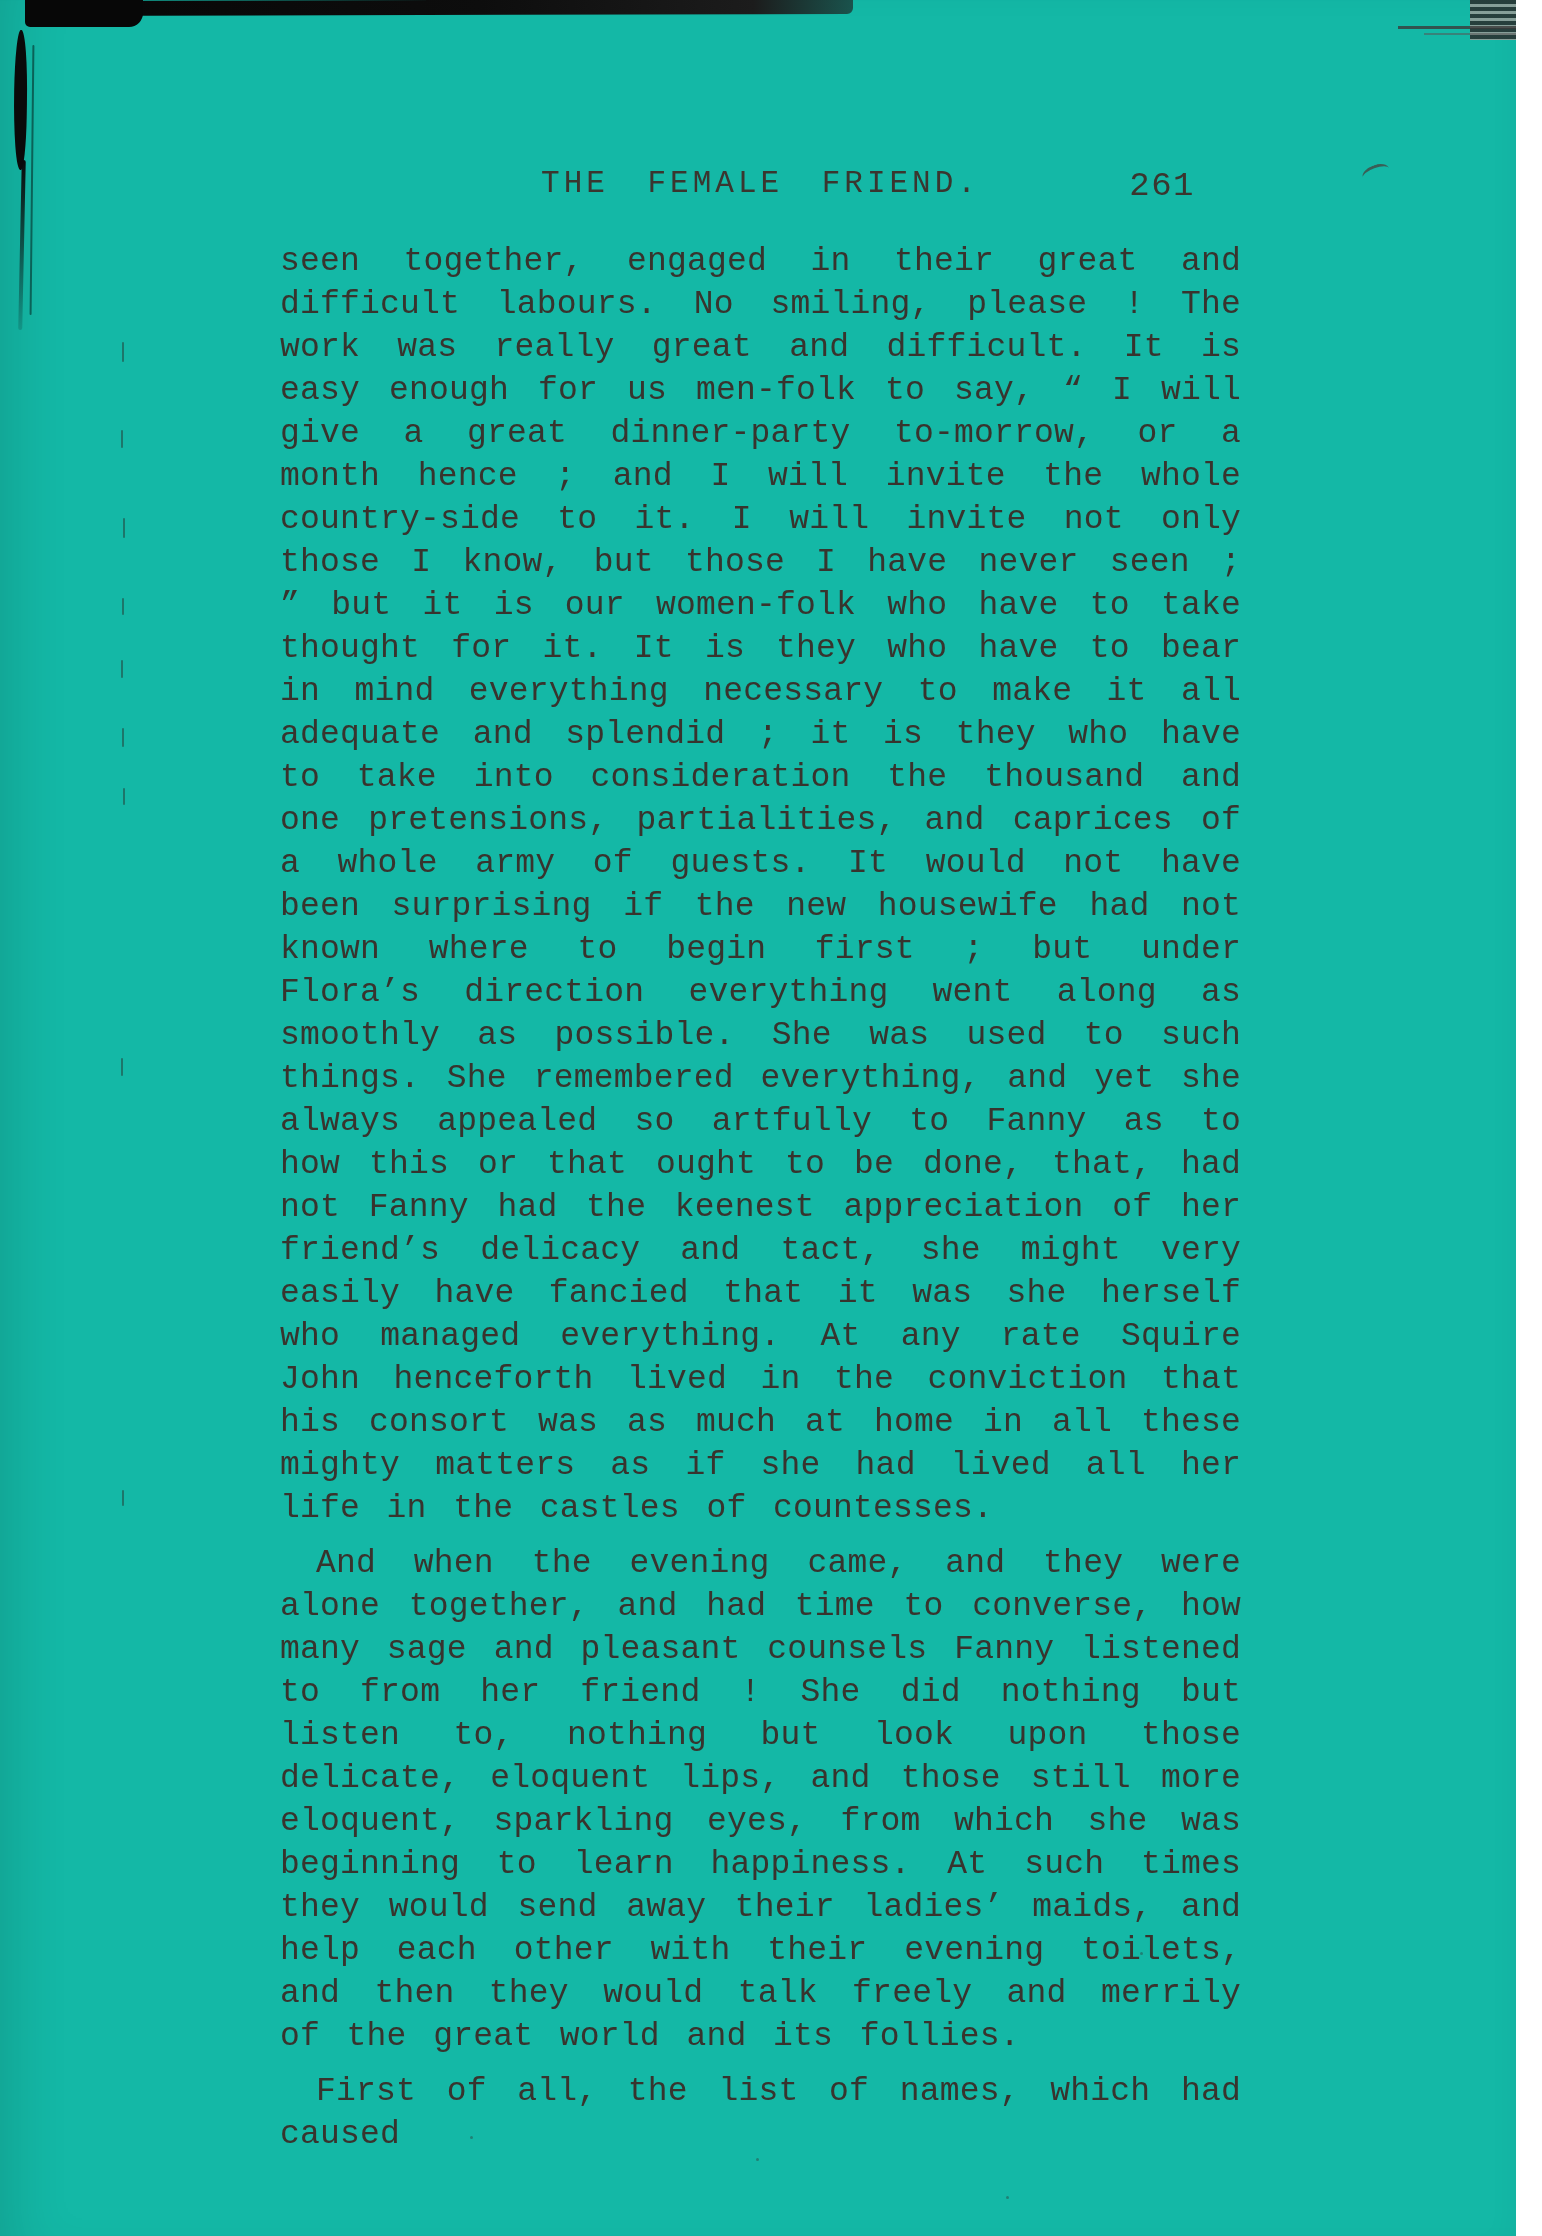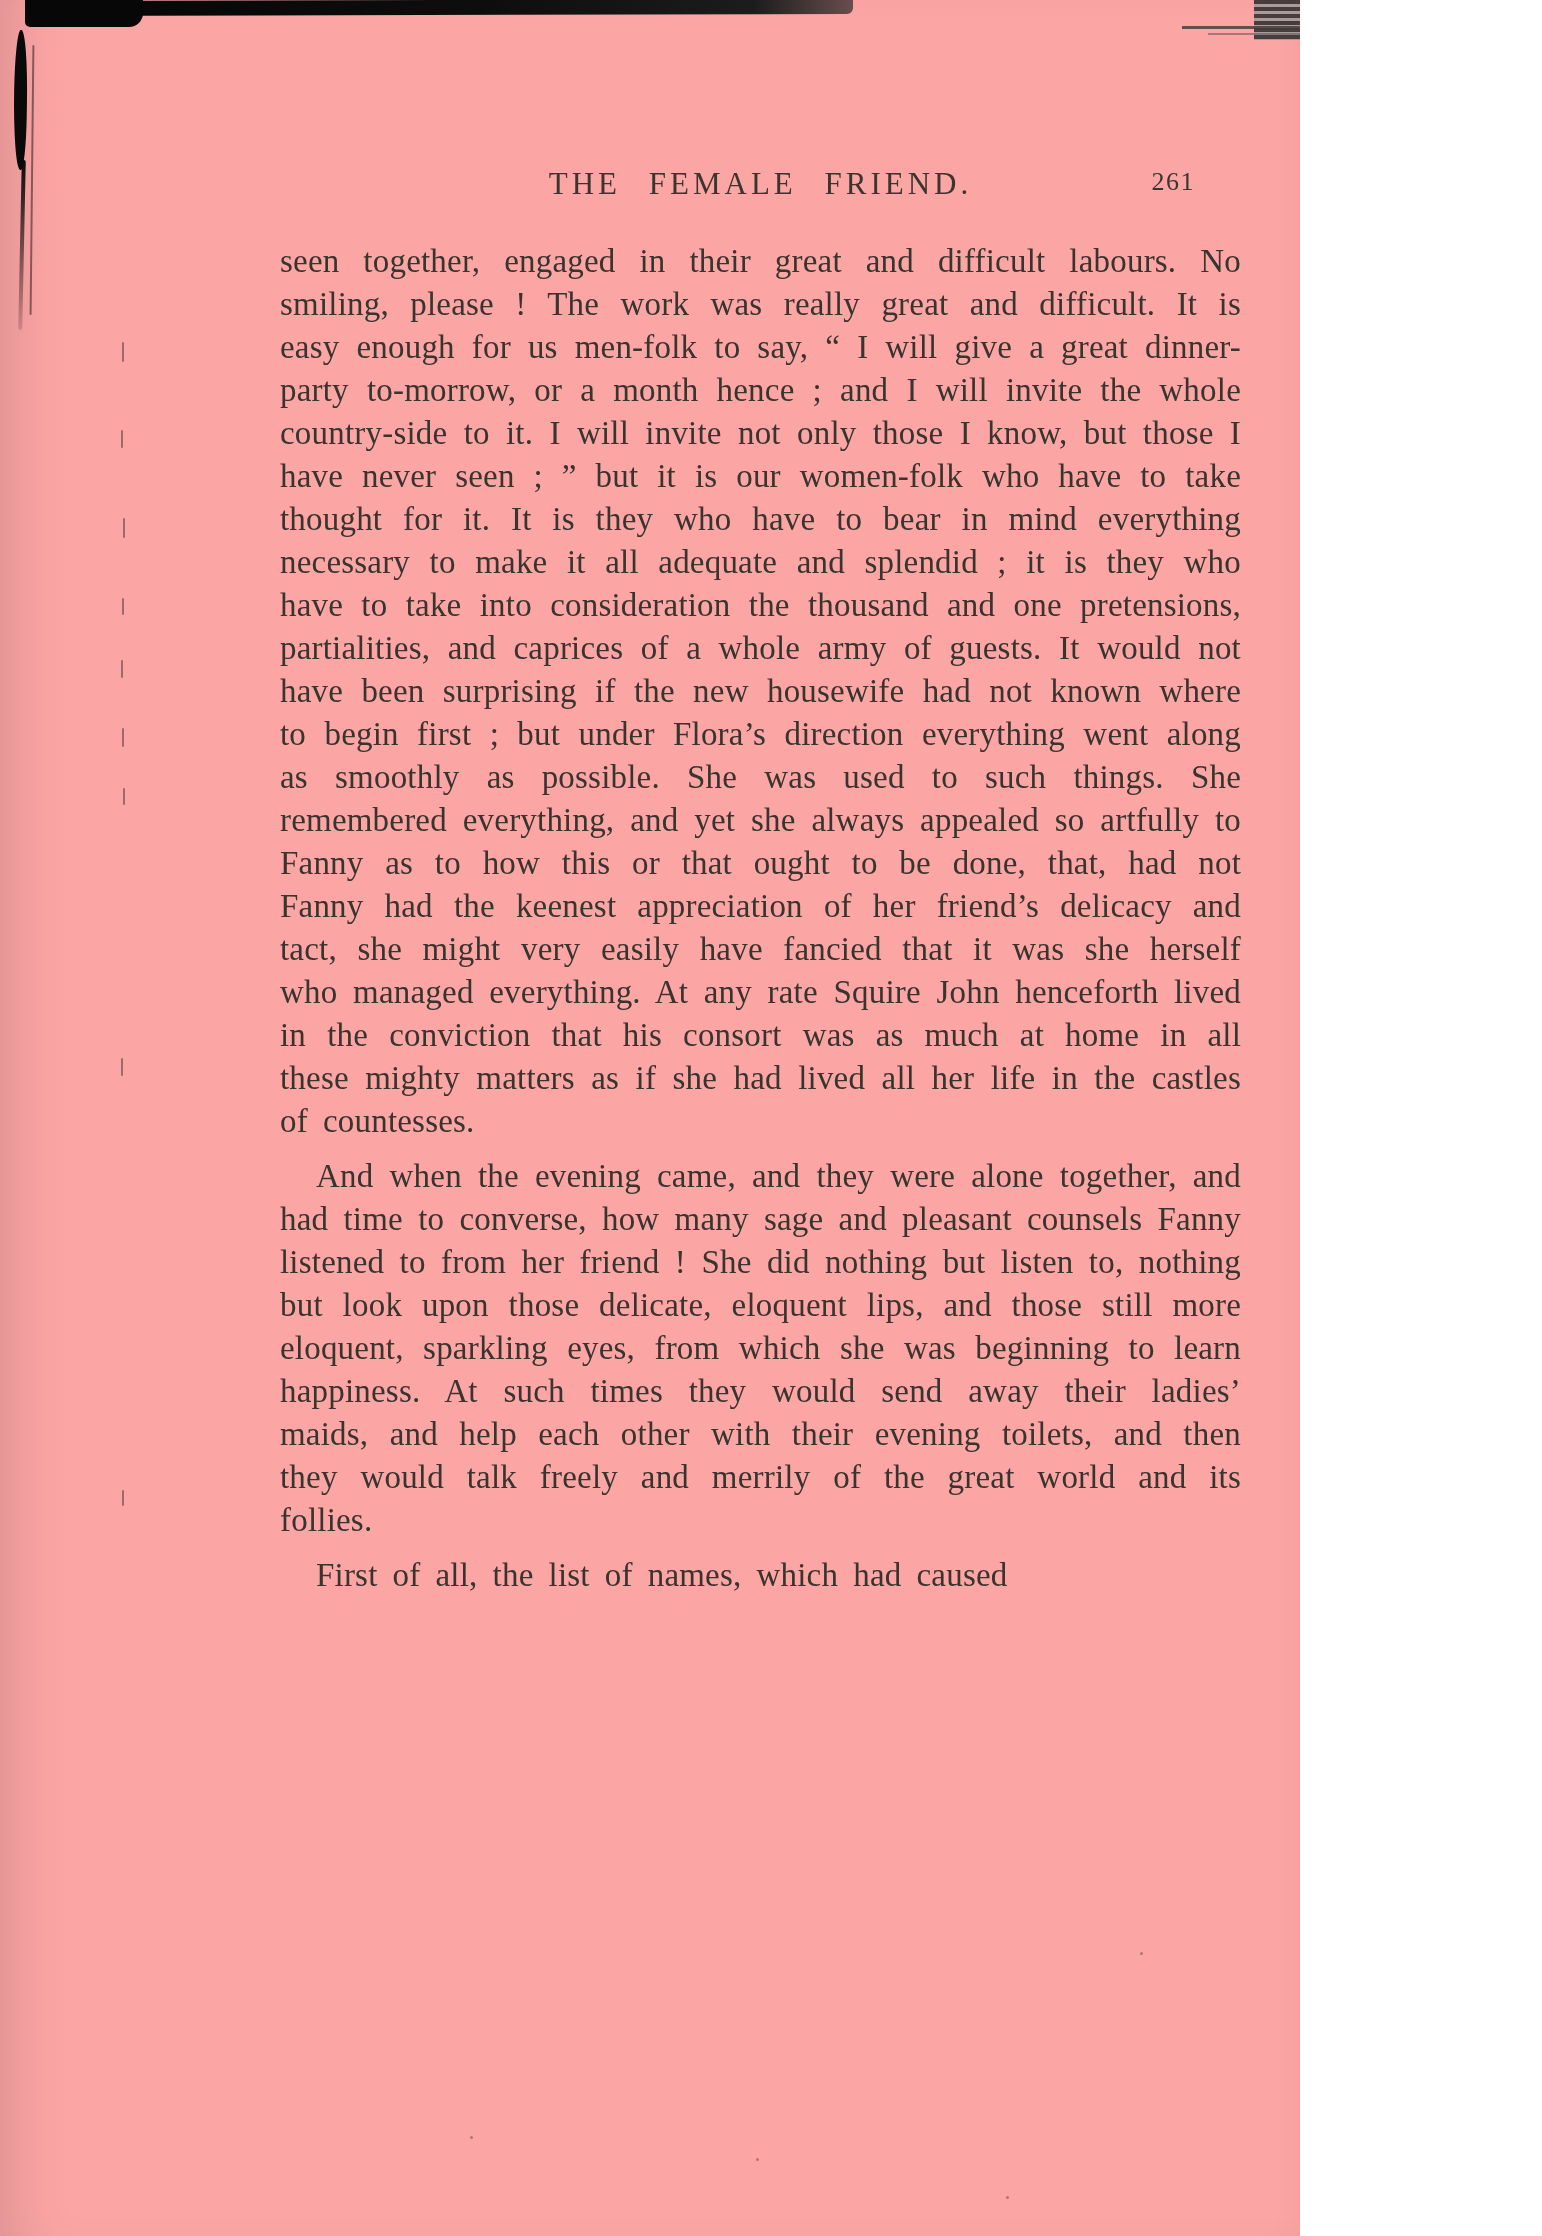--- a/index.html
+++ b/index.html
@@ -2,27 +2,27 @@
 <html><head>
 <meta charset="utf-8">
 <style>
   html, body {
     margin: 0;
     padding: 0;
     background: #ffffff;
   }
   .page {
     position: relative;
-    width: 1300px;
+    width: 1516px;
     height: 2236px;
-    background: #fca5a5;
+    background: #14b8a6;
     overflow: hidden;
     box-shadow: inset 48px 0 60px -38px rgba(0,0,0,0.14),
                 inset -20px 0 40px -30px rgba(0,0,0,0.07);
-    font-family: Liberation Serif, serif;
+    font-family: Liberation Mono, monospace;
     color: #38342e;
   }
 
   
   .top-edge-bar {
     position: absolute;
     left: 25px; top: 0;
     width: 828px; height: 15px;
     background: linear-gradient(90deg, #060606 0%, #0d0d0d 55%, #1c1c1c 88%, rgba(30,30,30,0.65) 100%);
     border-radius: 0 0 6px 2px;
@@ -112,21 +112,21 @@
     display: block;
     text-align: center;
     font-size: 31px;
     letter-spacing: 4px;
     word-spacing: 16px;
     color: #3a362f;
   }
   .page-number {
     position: absolute;
     right: 58px; top: 1px;
-    font-size: 26px;
+    font-size: 34px;
     letter-spacing: 1.5px;
     color: #3a362f;
   }
 
   
   .text-block {
     position: absolute;
     left: 268px; top: 228px;
     width: 985px;
   }

